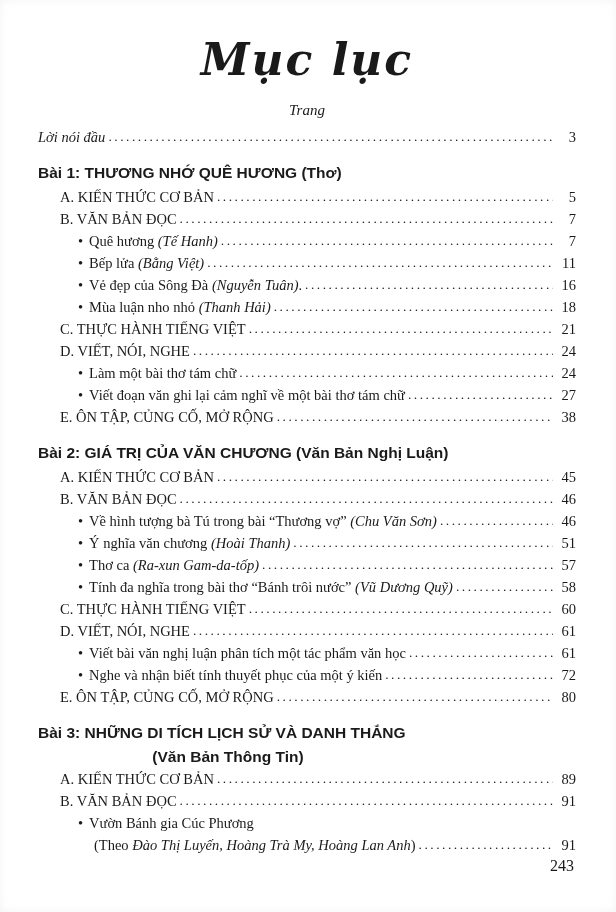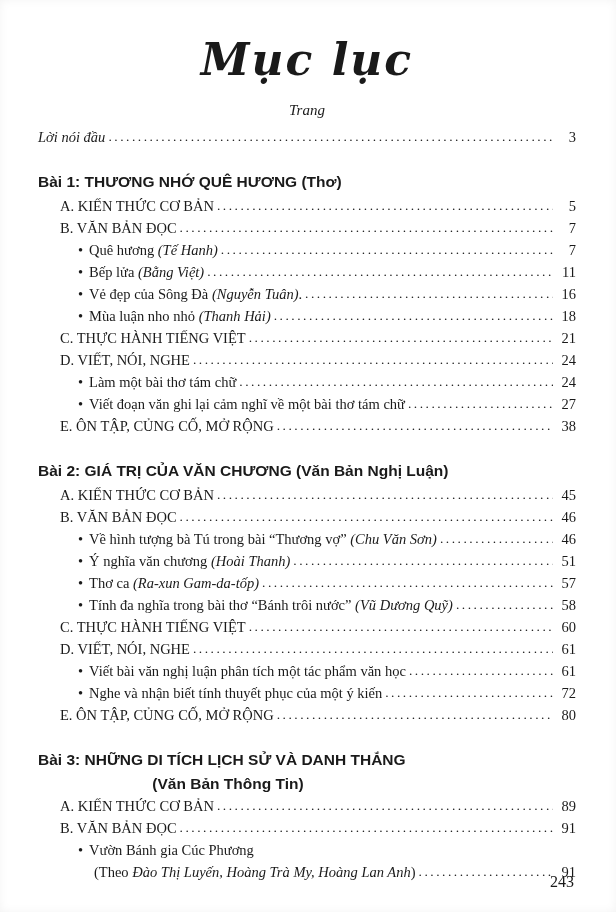--- a/index.html
+++ b/index.html
@@ -58,39 +58,39 @@
   .pg {
     flex-shrink: 0;
     min-width: 20px;
     text-align: right;
   }
   .lvl-preface .toc-label { font-style: italic; }
   .lvl-letter { margin-left: 22px; }
   .lvl-bullet { margin-left: 40px; }
   .lvl-cont   { margin-left: 56px; }
   .bullet { margin-right: 6px; }
-  .toc-section { margin-top: 21px; }
+  .toc-section { margin-top: 12px; }
   .section-heading {
     font-family: "Liberation Sans", sans-serif;
     font-weight: bold;
     font-size: 15.5px;
     line-height: 26px;
   }
   .section-subheading {
     font-family: "Liberation Sans", sans-serif;
     font-weight: bold;
     font-size: 15.5px;
     line-height: 22px;
     text-align: center;
     width: 380px;
   }
   .folio {
     position: absolute;
     right: 42px;
-    bottom: 20px;
+    bottom: 36px;
     font-size: 16px;
     line-height: 20px;
   }
 </style>
 </head>
 <body>
 
 <div class="page">
   <div class="content">
 

